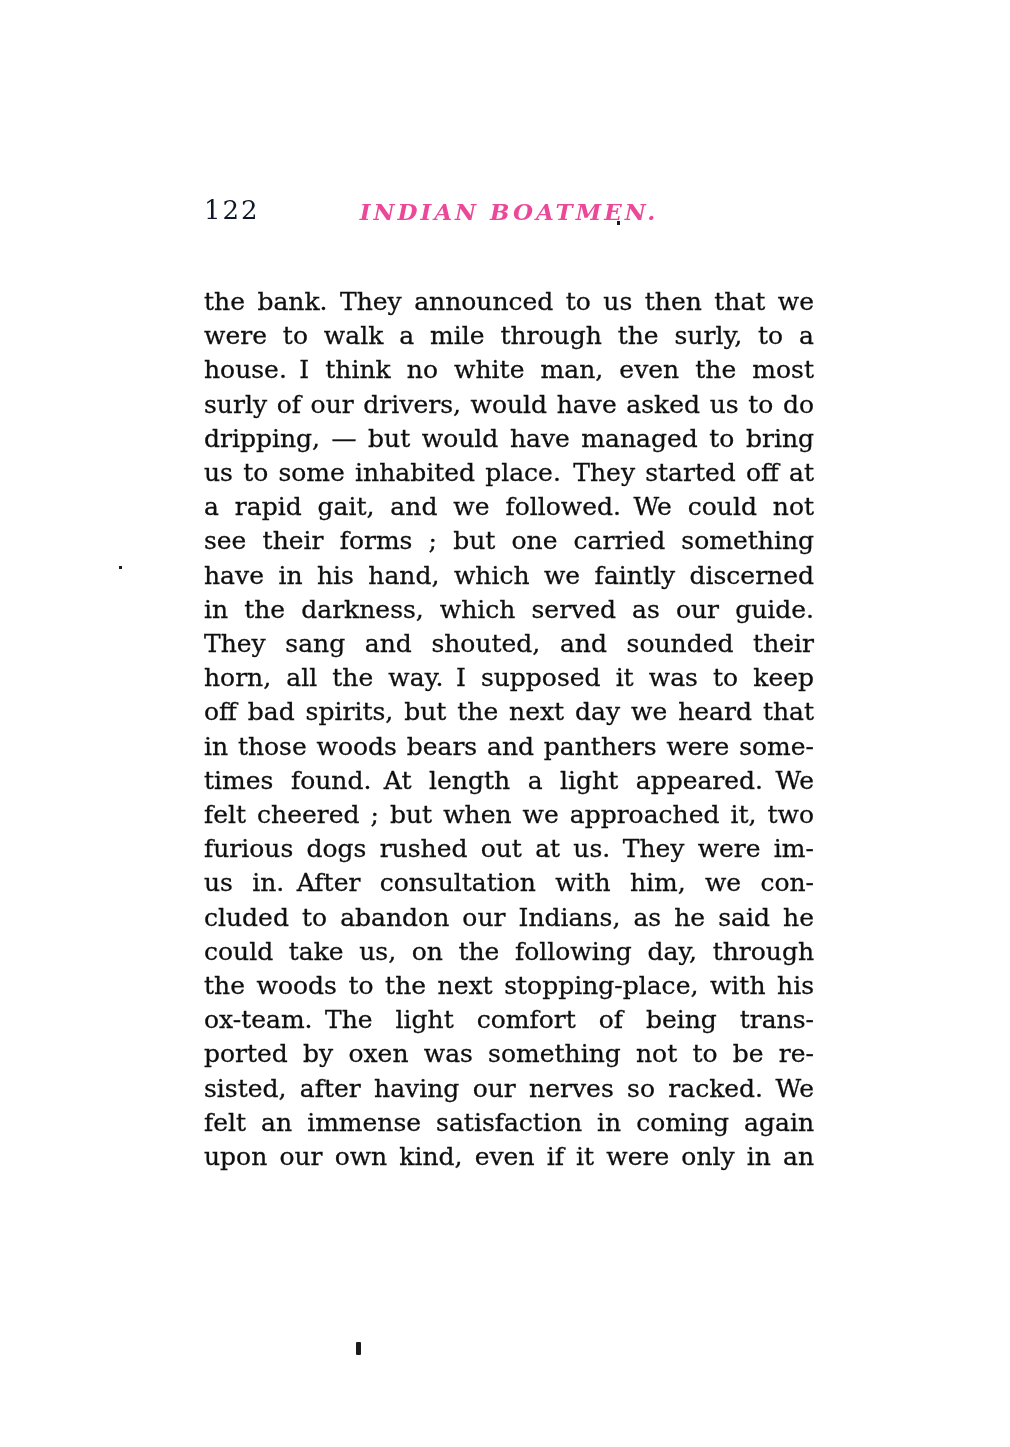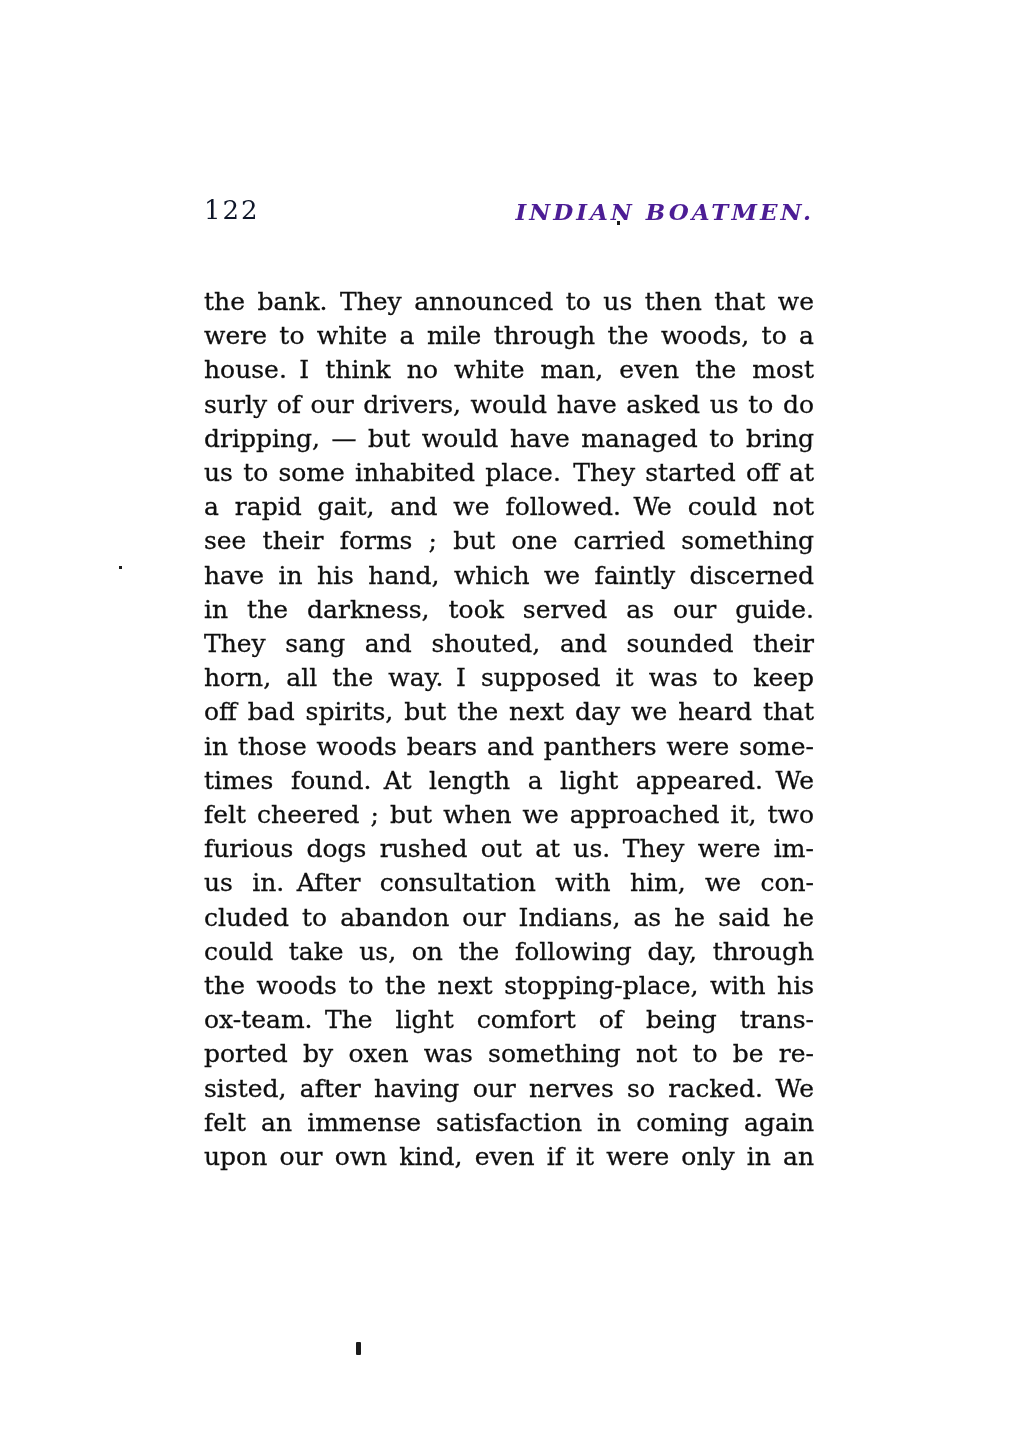--- a/index.html
+++ b/index.html
@@ -27,26 +27,26 @@
     font-size: 26px;
     letter-spacing: 2px;
     color: #0f172a;
     font-weight: 500;
   }
   .running-title {
     position: absolute;
     left: 204px;
     top: 198px;
     width: 610px;
-    text-align: right;
+    text-align: center;
     font-style: italic;
     font-weight: bold;
     font-size: 23px;
     letter-spacing: 3px;
-    color: #4c1d95;
+    color: #ec4899;
     white-space: nowrap;
   }
   .body-text {
     position: absolute;
     left: 204px;
     top: 257px;
     width: 610px;
     font-size: 25px;
     line-height: 34.2px;
     color: #0f0f0f;
@@ -88,38 +88,38 @@
 <div class="page">
 
   <div class="folio">122</div>
 
   <div class="running-title">INDIAN BOATMEN.</div>
 
   <div class="body-text">
 
       <div class="line">the bank. They announced to us then that we</div>
 
-      <div class="line">were to white a mile through the woods, to a</div>
+      <div class="line">were to walk a mile through the surly, to a</div>
 
       <div class="line">house. I think no white man, even the most</div>
 
       <div class="line">surly of our drivers, would have asked us to do</div>
 
 
       <div class="line">dripping, — but would have managed to bring</div>
 
       <div class="line">us to some inhabited place. They started off at</div>
 
       <div class="line">a rapid gait, and we followed. We could not</div>
 
       <div class="line">see their forms ; but one carried something</div>
 
       <div class="line">have in his hand, which we faintly discerned</div>
 
-      <div class="line">in the darkness, took served as our guide.</div>
+      <div class="line">in the darkness, which served as our guide.</div>
 
       <div class="line">They sang and shouted, and sounded their</div>
 
       <div class="line">horn, all the way. I supposed it was to keep</div>
 
       <div class="line">off bad spirits, but the next day we heard that</div>
 
       <div class="line">in those woods bears and panthers were some-</div>
 
       <div class="line">times found. At length a light appeared. We</div>

